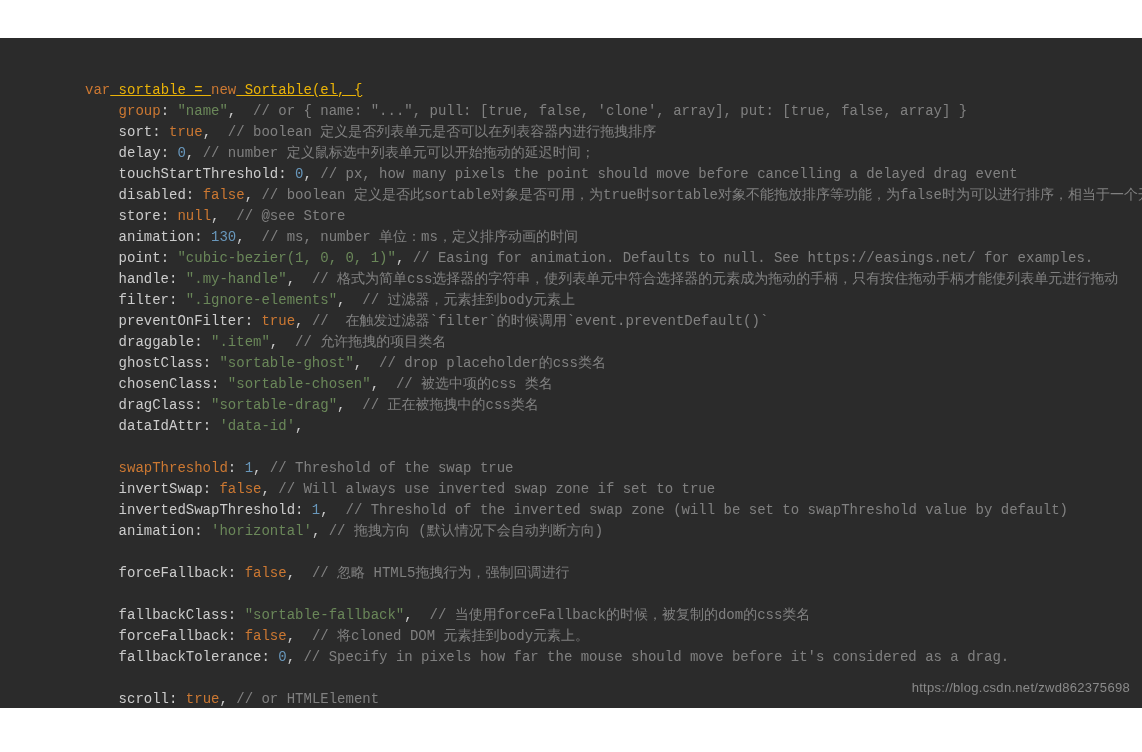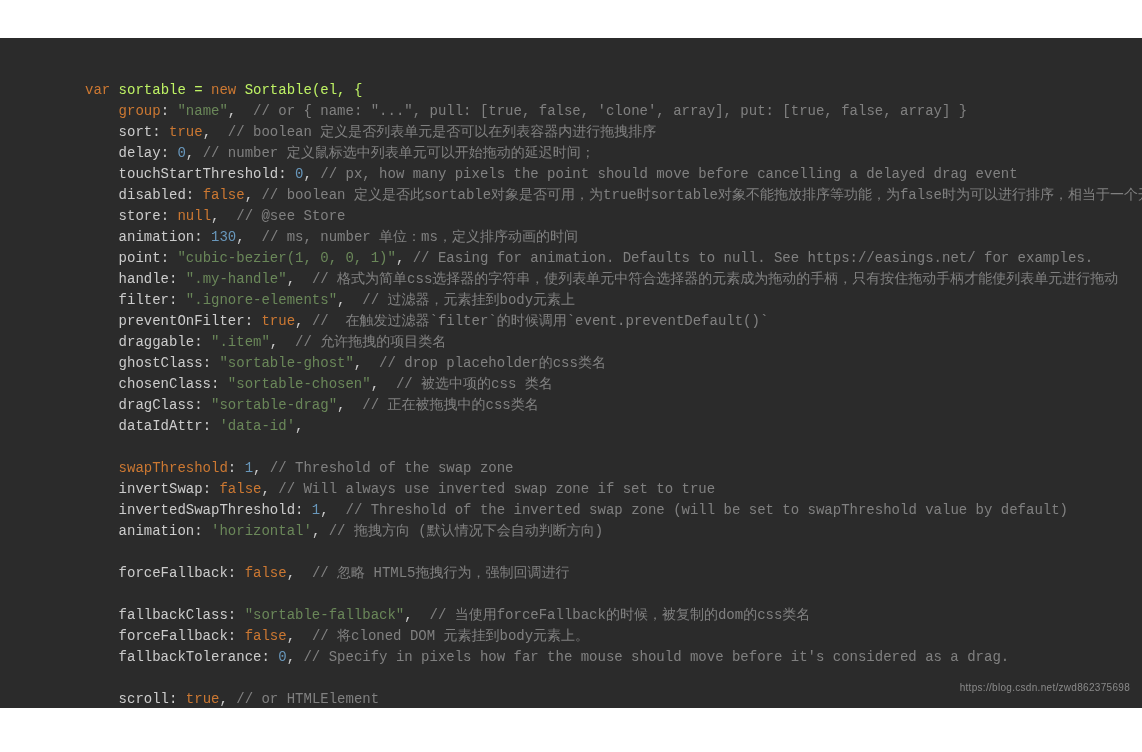--- a/index.html
+++ b/index.html
@@ -26,28 +26,28 @@
     box-sizing: border-box;
   }
   .kw   { color: #cc7832; }   
   .prop { color: #cc7832; }   
   .propb{ color: #cccccc; }   
   .str  { color: #6a8759; }   
   .num  { color: #6897bb; }   
   .bool { color: #cc7832; }   
   .cmt  { color: #808080; }   
   .punc { color: #cccccc; }
-  .ident{ color: #bef264; }
+  .ident{ color: #eab308; text-decoration: underline; }
   .watermark {
     position: absolute;
     right: 12px;
     bottom: 10px;
     color: #8a8a8a;
     font-family: Arial, sans-serif;
-    font-size: 10px;
+    font-size: 13px;
     letter-spacing: 0.3px;
   }
 </style>
 </head>
 <body>
 
 <div class="top-space"></div>
 
 <div class="code-block"><span class="kw">var</span><span class="ident"> sortable = </span><span class="kw">new</span><span class="ident"> Sortable(el, {</span>
     <span class="prop">group</span><span class="punc">: </span><span class="str">"name"</span><span class="punc">,  </span><span class="cmt">// or { name: "...", pull: [true, false, 'clone', array], put: [true, false, array] }</span>
@@ -60,21 +60,21 @@
     <span class="propb">point</span><span class="punc">: </span><span class="str">"cubic-bezier(1, 0, 0, 1)"</span><span class="punc">, </span><span class="cmt">// Easing for animation. Defaults to null. See https://easings.net/ for examples.</span>
     <span class="propb">handle</span><span class="punc">: </span><span class="str">".my-handle"</span><span class="punc">,  </span><span class="cmt">// 格式为简单css选择器的字符串，使列表单元中符合选择器的元素成为拖动的手柄，只有按住拖动手柄才能使列表单元进行拖动</span>
     <span class="propb">filter</span><span class="punc">: </span><span class="str">".ignore-elements"</span><span class="punc">,  </span><span class="cmt">// 过滤器，元素挂到body元素上</span>
     <span class="propb">preventOnFilter</span><span class="punc">: </span><span class="bool">true</span><span class="punc">, </span><span class="cmt">//  在触发过滤器`filter`的时候调用`event.preventDefault()`</span>
     <span class="propb">draggable</span><span class="punc">: </span><span class="str">".item"</span><span class="punc">,  </span><span class="cmt">// 允许拖拽的项目类名</span>
     <span class="propb">ghostClass</span><span class="punc">: </span><span class="str">"sortable-ghost"</span><span class="punc">,  </span><span class="cmt">// drop placeholder的css类名</span>
     <span class="propb">chosenClass</span><span class="punc">: </span><span class="str">"sortable-chosen"</span><span class="punc">,  </span><span class="cmt">// 被选中项的css 类名</span>
     <span class="propb">dragClass</span><span class="punc">: </span><span class="str">"sortable-drag"</span><span class="punc">,  </span><span class="cmt">// 正在被拖拽中的css类名</span>
     <span class="propb">dataIdAttr</span><span class="punc">: </span><span class="str">'data-id'</span><span class="punc">,</span>
 
-    <span class="prop">swapThreshold</span><span class="punc">: </span><span class="num">1</span><span class="punc">, </span><span class="cmt">// Threshold of the swap zone</span>
+    <span class="prop">swapThreshold</span><span class="punc">: </span><span class="num">1</span><span class="punc">, </span><span class="cmt">// Threshold of the swap true</span>
     <span class="propb">invertSwap</span><span class="punc">: </span><span class="bool">false</span><span class="punc">, </span><span class="cmt">// Will always use inverted swap zone if set to true</span>
     <span class="propb">invertedSwapThreshold</span><span class="punc">: </span><span class="num">1</span><span class="punc">,  </span><span class="cmt">// Threshold of the inverted swap zone (will be set to swapThreshold value by default)</span>
     <span class="propb">animation</span><span class="punc">: </span><span class="str">'horizontal'</span><span class="punc">, </span><span class="cmt">// 拖拽方向 (默认情况下会自动判断方向)</span>
 
     <span class="propb">forceFallback</span><span class="punc">: </span><span class="bool">false</span><span class="punc">,  </span><span class="cmt">// 忽略 HTML5拖拽行为，强制回调进行</span>
 
     <span class="propb">fallbackClass</span><span class="punc">: </span><span class="str">"sortable-fallback"</span><span class="punc">,  </span><span class="cmt">// 当使用forceFallback的时候，被复制的dom的css类名</span>
     <span class="propb">forceFallback</span><span class="punc">: </span><span class="bool">false</span><span class="punc">,  </span><span class="cmt">// 将cloned DOM 元素挂到body元素上。</span>
     <span class="propb">fallbackTolerance</span><span class="punc">: </span><span class="num">0</span><span class="punc">, </span><span class="cmt">// Specify in pixels how far the mouse should move before it's considered as a drag.</span>
 

